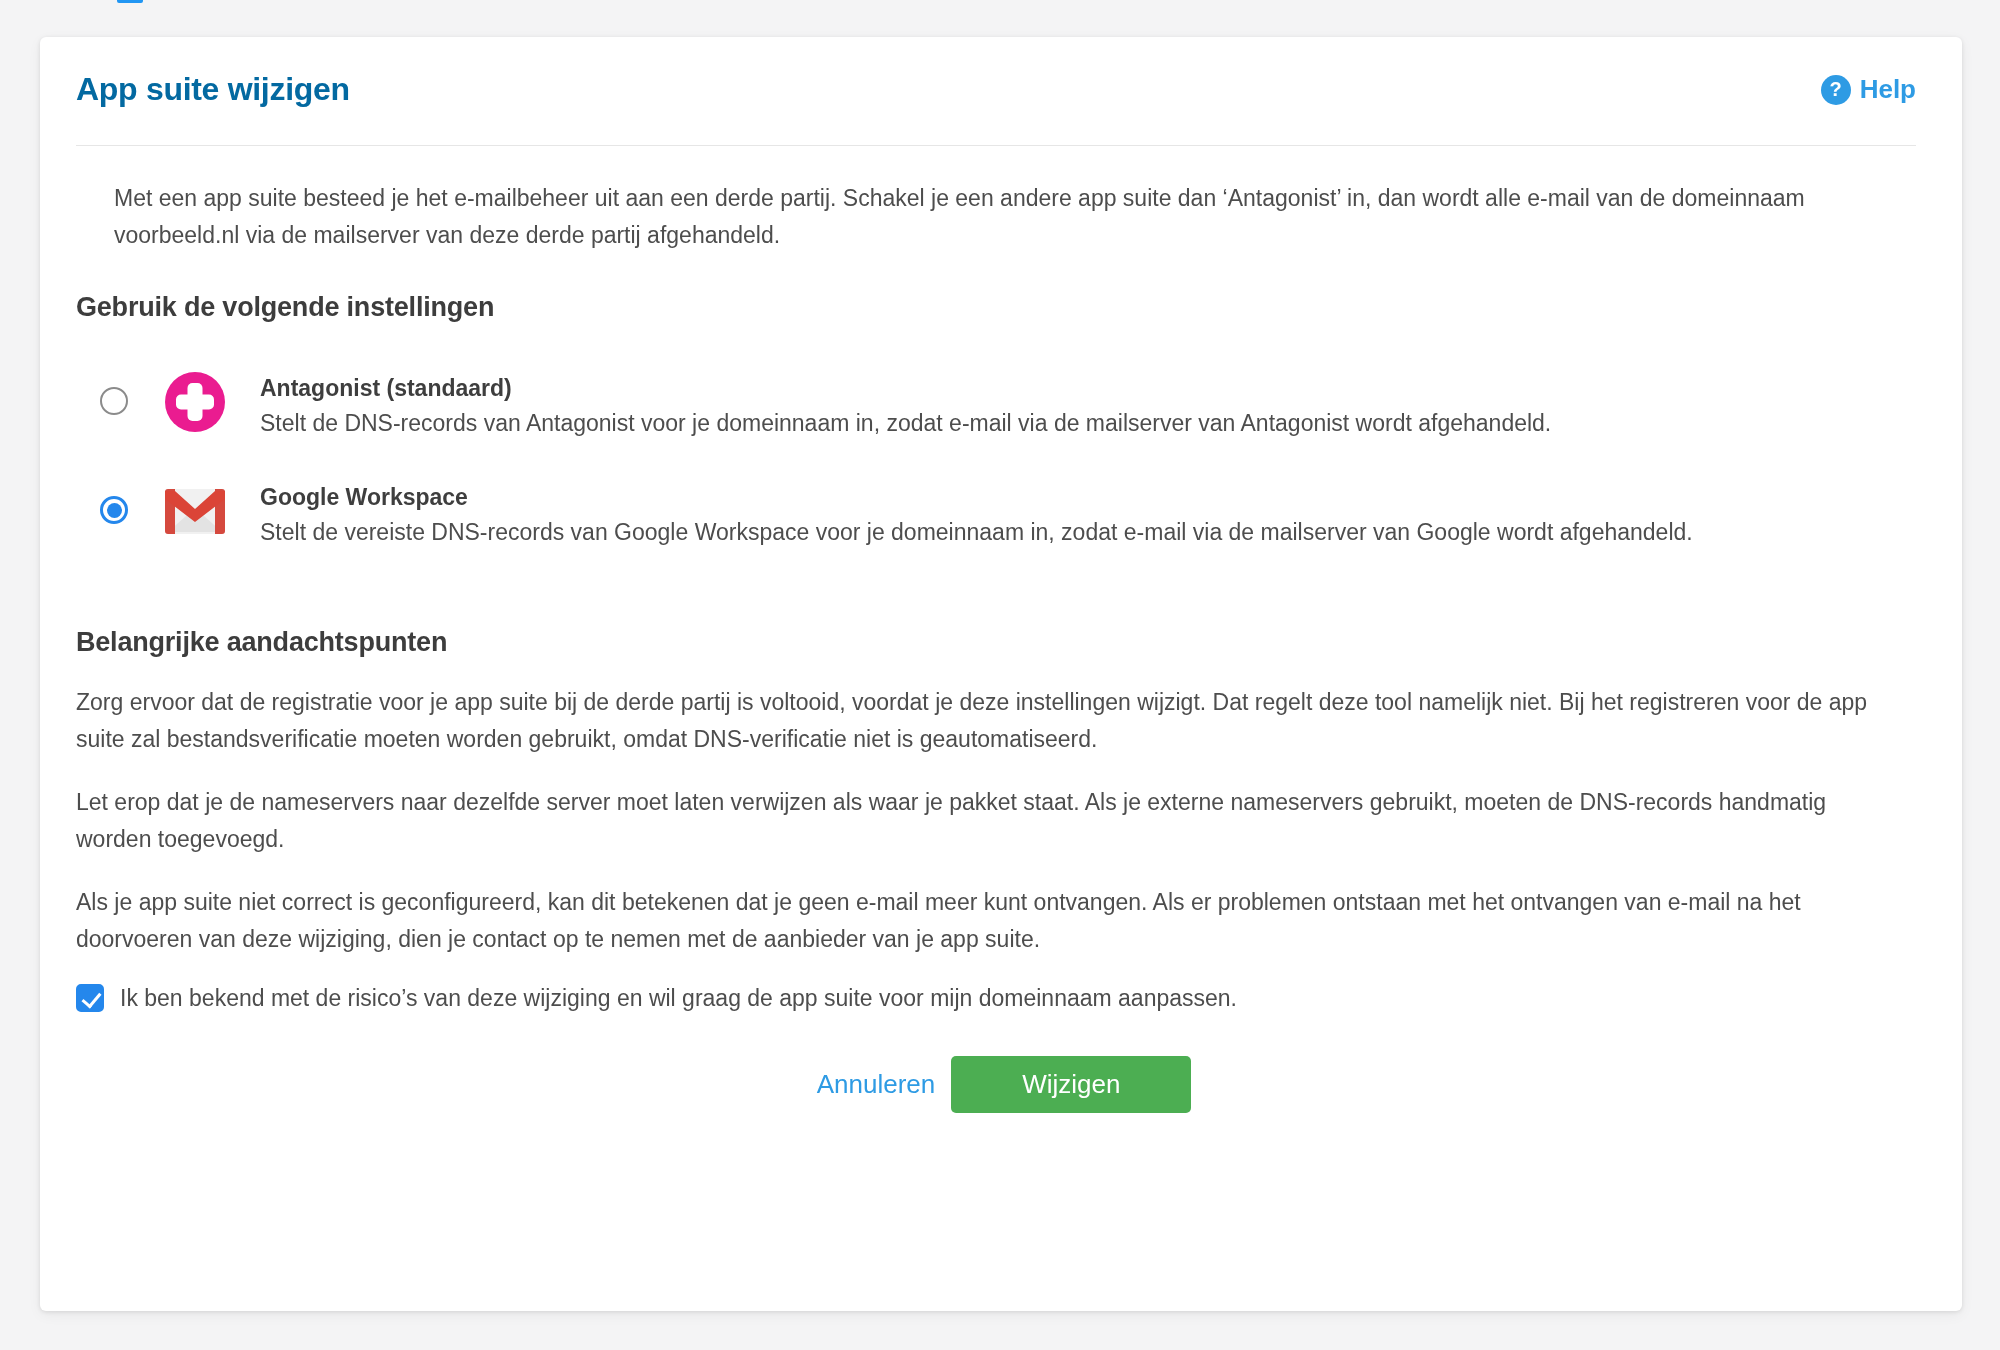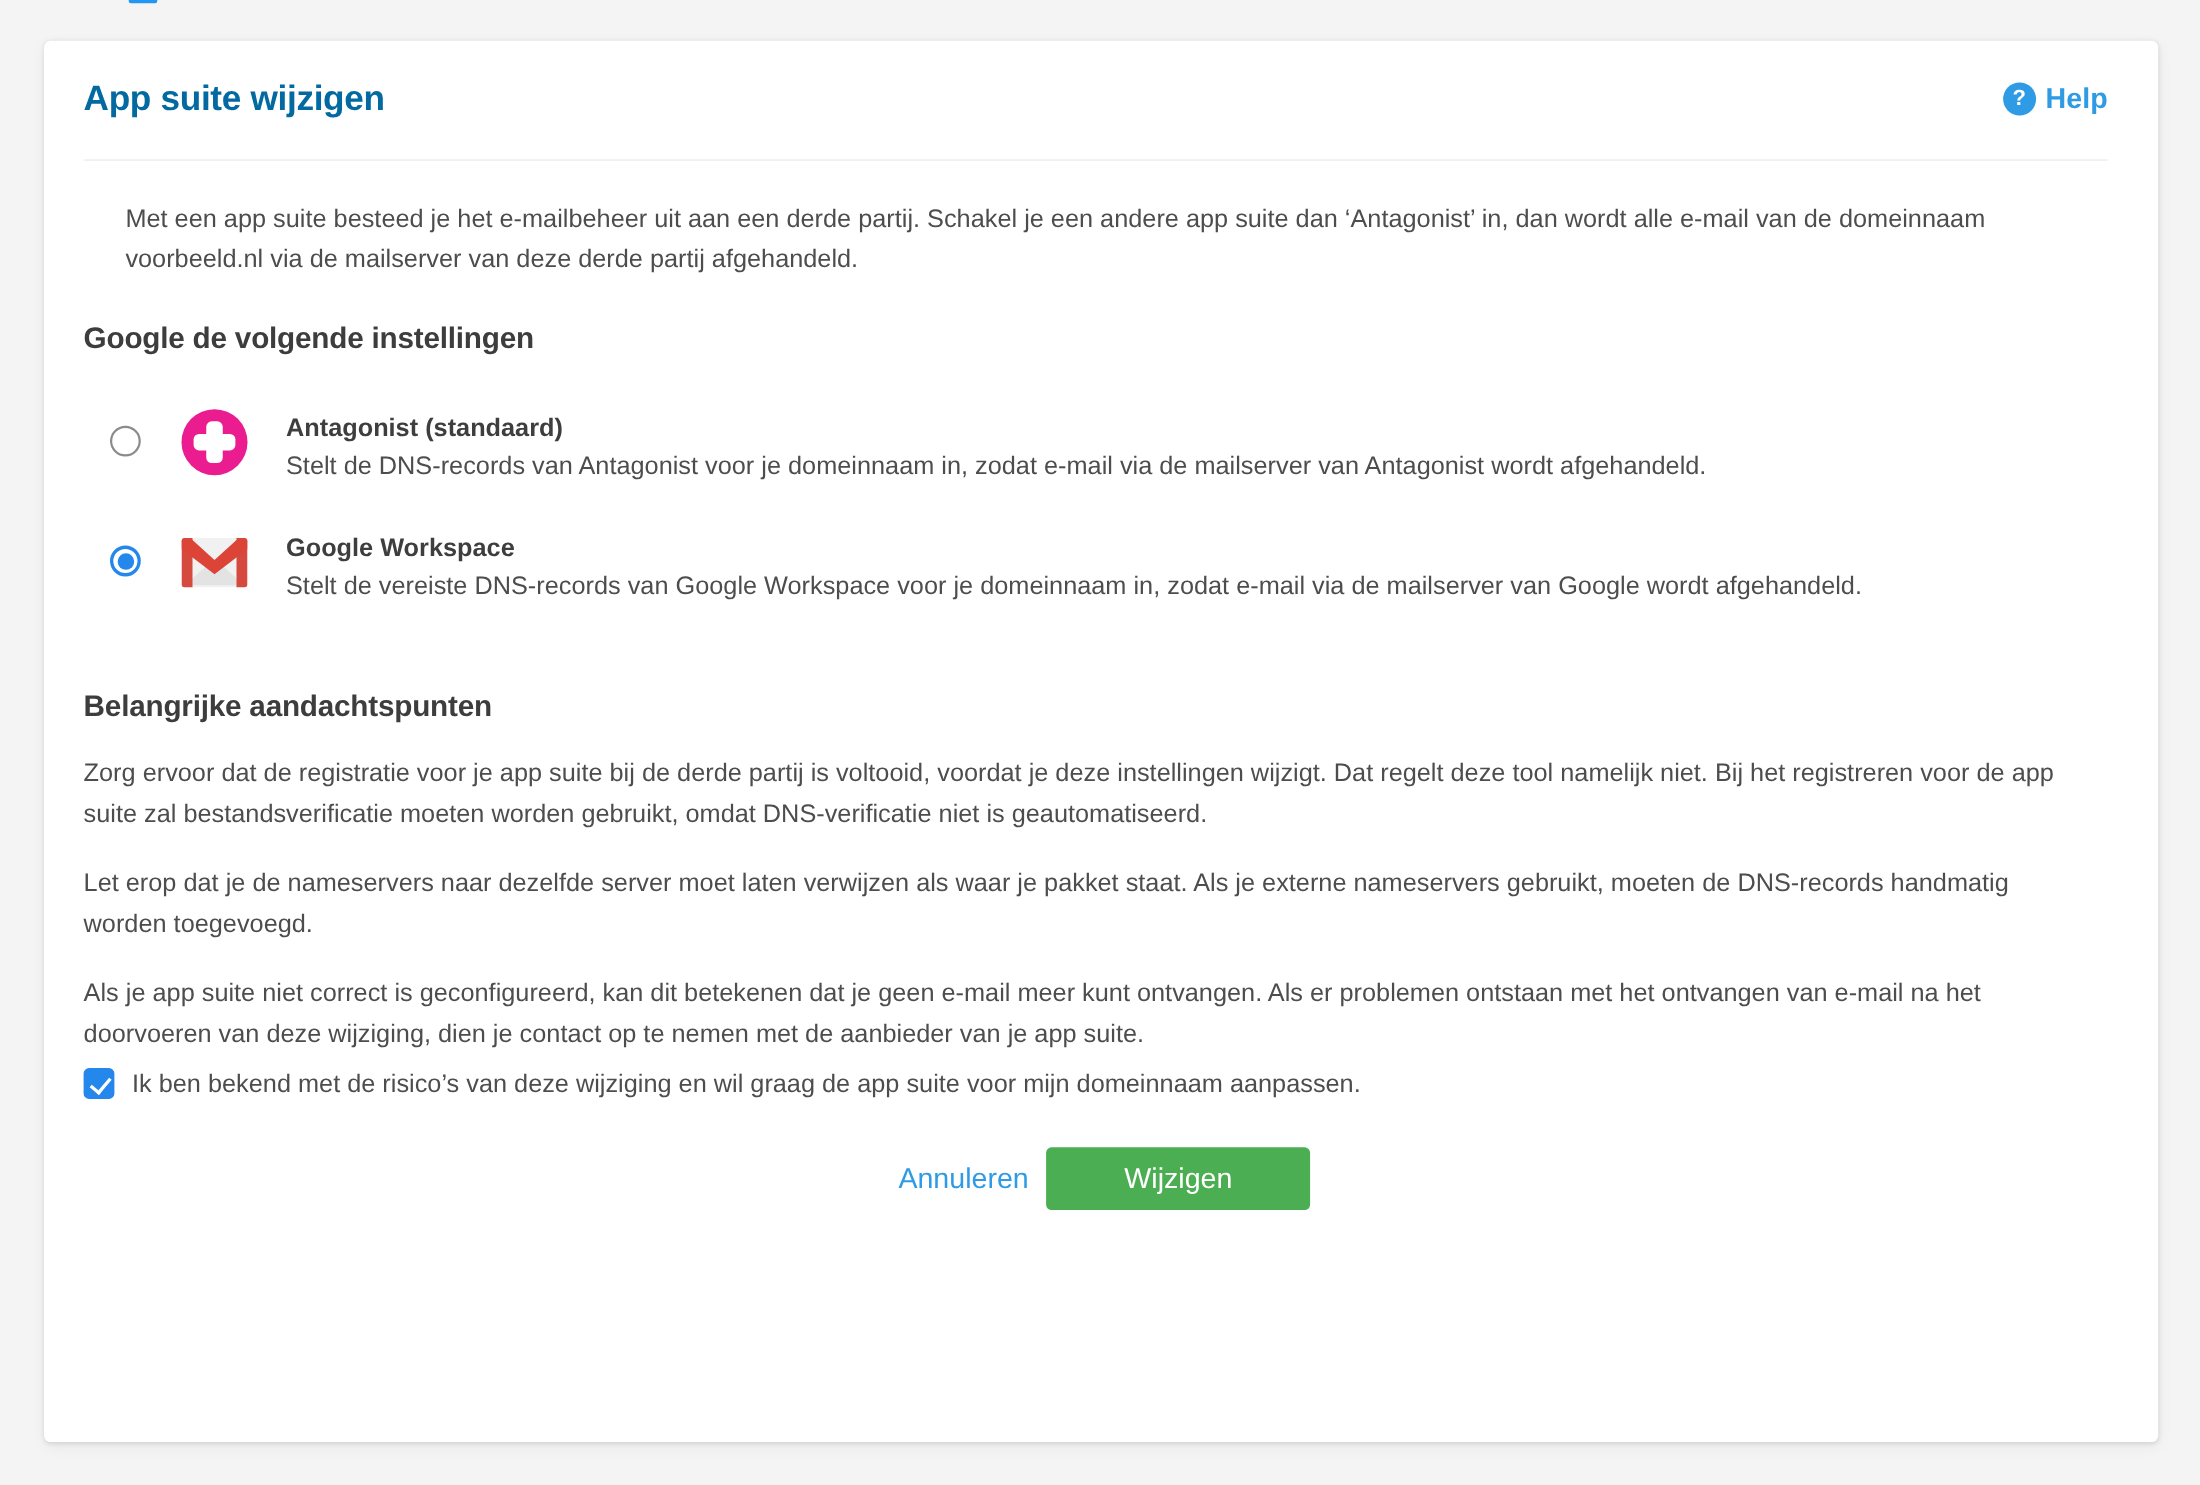--- a/index.html
+++ b/index.html
@@ -55,21 +55,21 @@
     content:""; position:absolute; left:50%; top:50%; transform:translate(-50%,-50%);
     background:#ffffff; border-radius:5px;
   }
   .antagonist-circle::before { width:15px; height:38px; }
   .antagonist-circle::after  { width:38px; height:15px; }
   .option-text { margin-left:34px; max-width:1560px; }
   .option-title { font-size:23px; font-weight:700; color:#3e3e3e; line-height:34px; }
   .option-desc { font-size:23px; line-height:37px; color:#4d4d4d; }
   .notes p { margin-top:26px; font-size:23px; line-height:37px; max-width:1830px; }
   .notes h2 { margin-top:76px; }
-  .confirm-row { display:flex; align-items:center; margin-top:13px; cursor:pointer; }
+  .confirm-row { display:flex; align-items:center; margin-top:26px; cursor:pointer; }
   .checkbox {
     flex:0 0 auto; width:28px; height:28px; border-radius:5px;
     border:2px solid #2487ec; background:#fff; position:relative;
   }
   .checkbox.checked { background:#2487ec; }
   .checkbox.checked::after {
     content:""; position:absolute; left:8px; top:3px; width:8px; height:15px;
     border:solid #ffffff; border-width:0 3px 3px 0; transform:rotate(40deg);
   }
   .confirm-label { margin-left:16px; font-size:23px; color:#4d4d4d; }
@@ -97,21 +97,21 @@
     <div class="help-link">
       <span class="help-icon">?</span>
       <span class="help-label">Help</span>
     </div>
   </div>
 
   <hr class="divider">
 
   <p class="intro">Met een app suite besteed je het e-mailbeheer uit aan een derde partij. Schakel je een andere app suite dan ‘Antagonist’ in, dan wordt alle e-mail van de domeinnaam voorbeeld.nl via de mailserver van deze derde partij afgehandeld.</p>
 
-  <h2 class="section-heading">Google de volgende instellingen</h2>
+  <h2 class="section-heading">Gebruik de volgende instellingen</h2>
 
   <div class="options">
 
     <div class="option-row">
       <span class="radio"></span>
       <span class="option-icon-wrap">
         <span class="antagonist-circle"></span>
       </span>
       <span class="option-text">
         <span class="option-title" style="display:block">Antagonist (standaard)</span>

